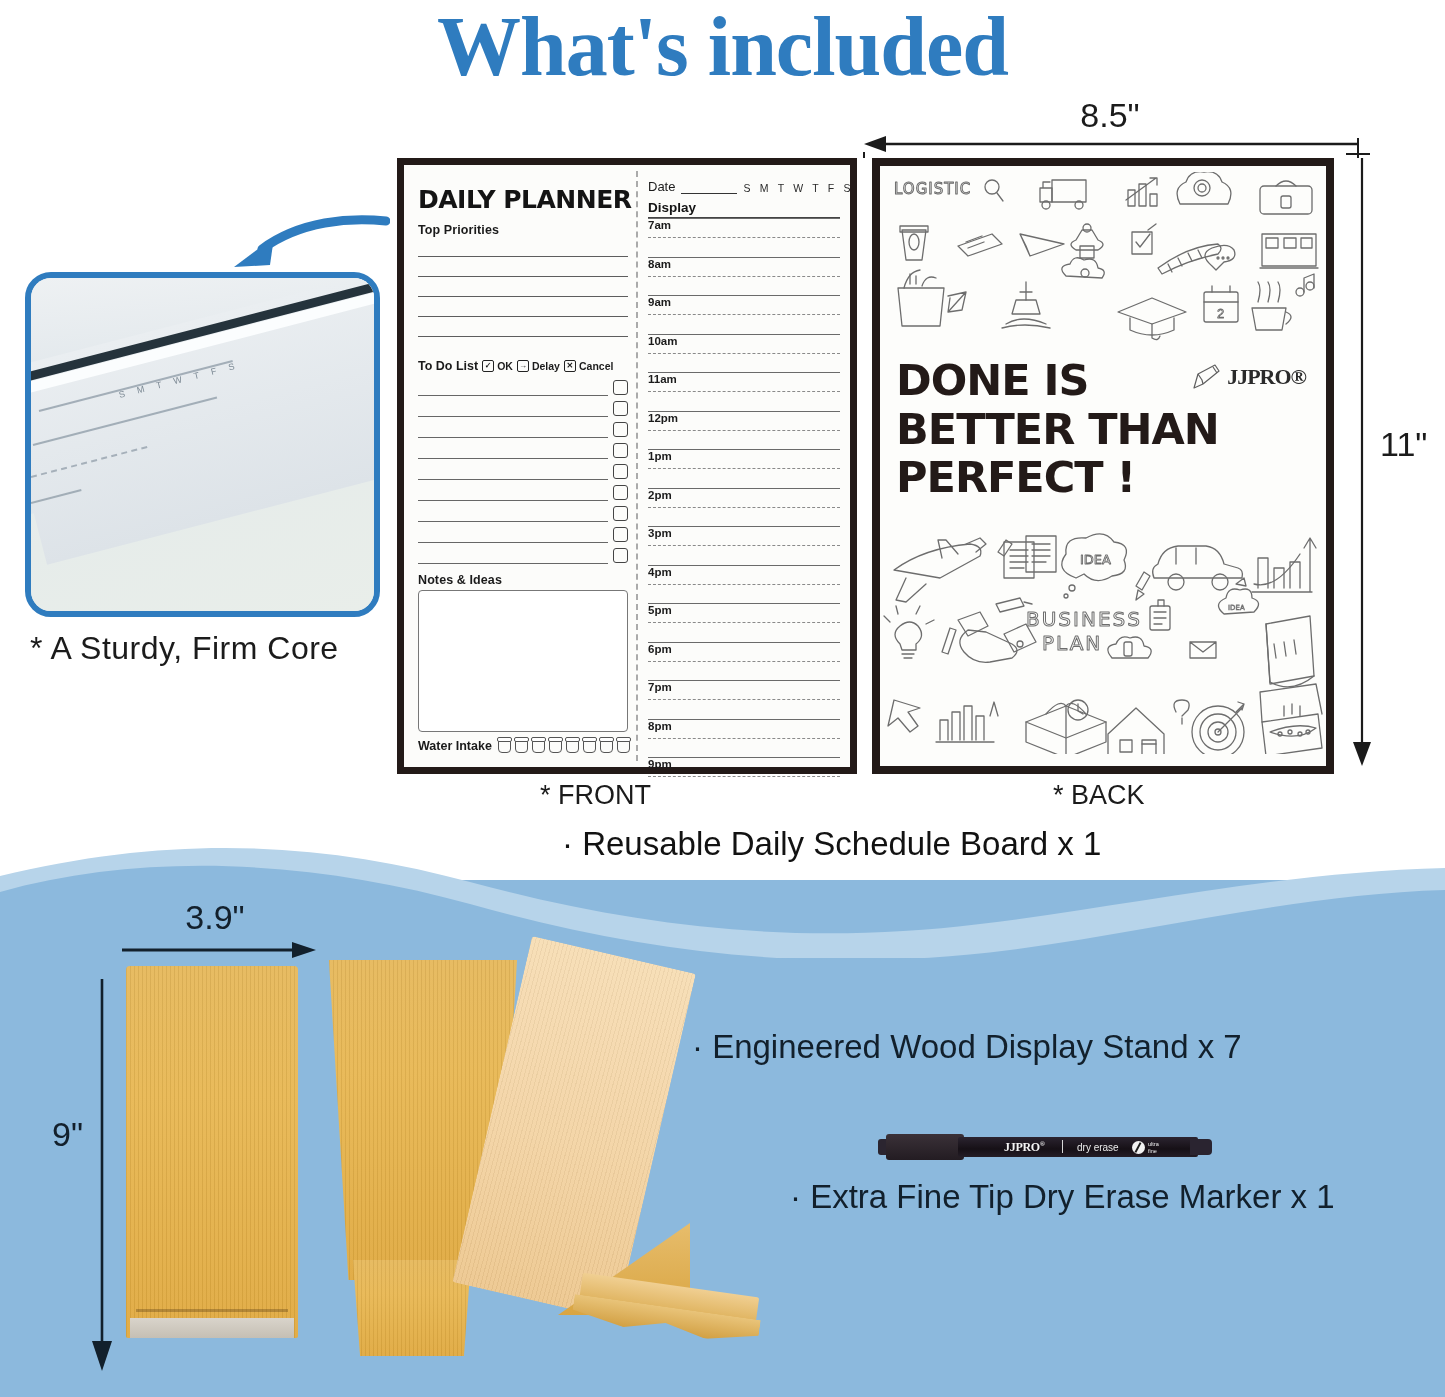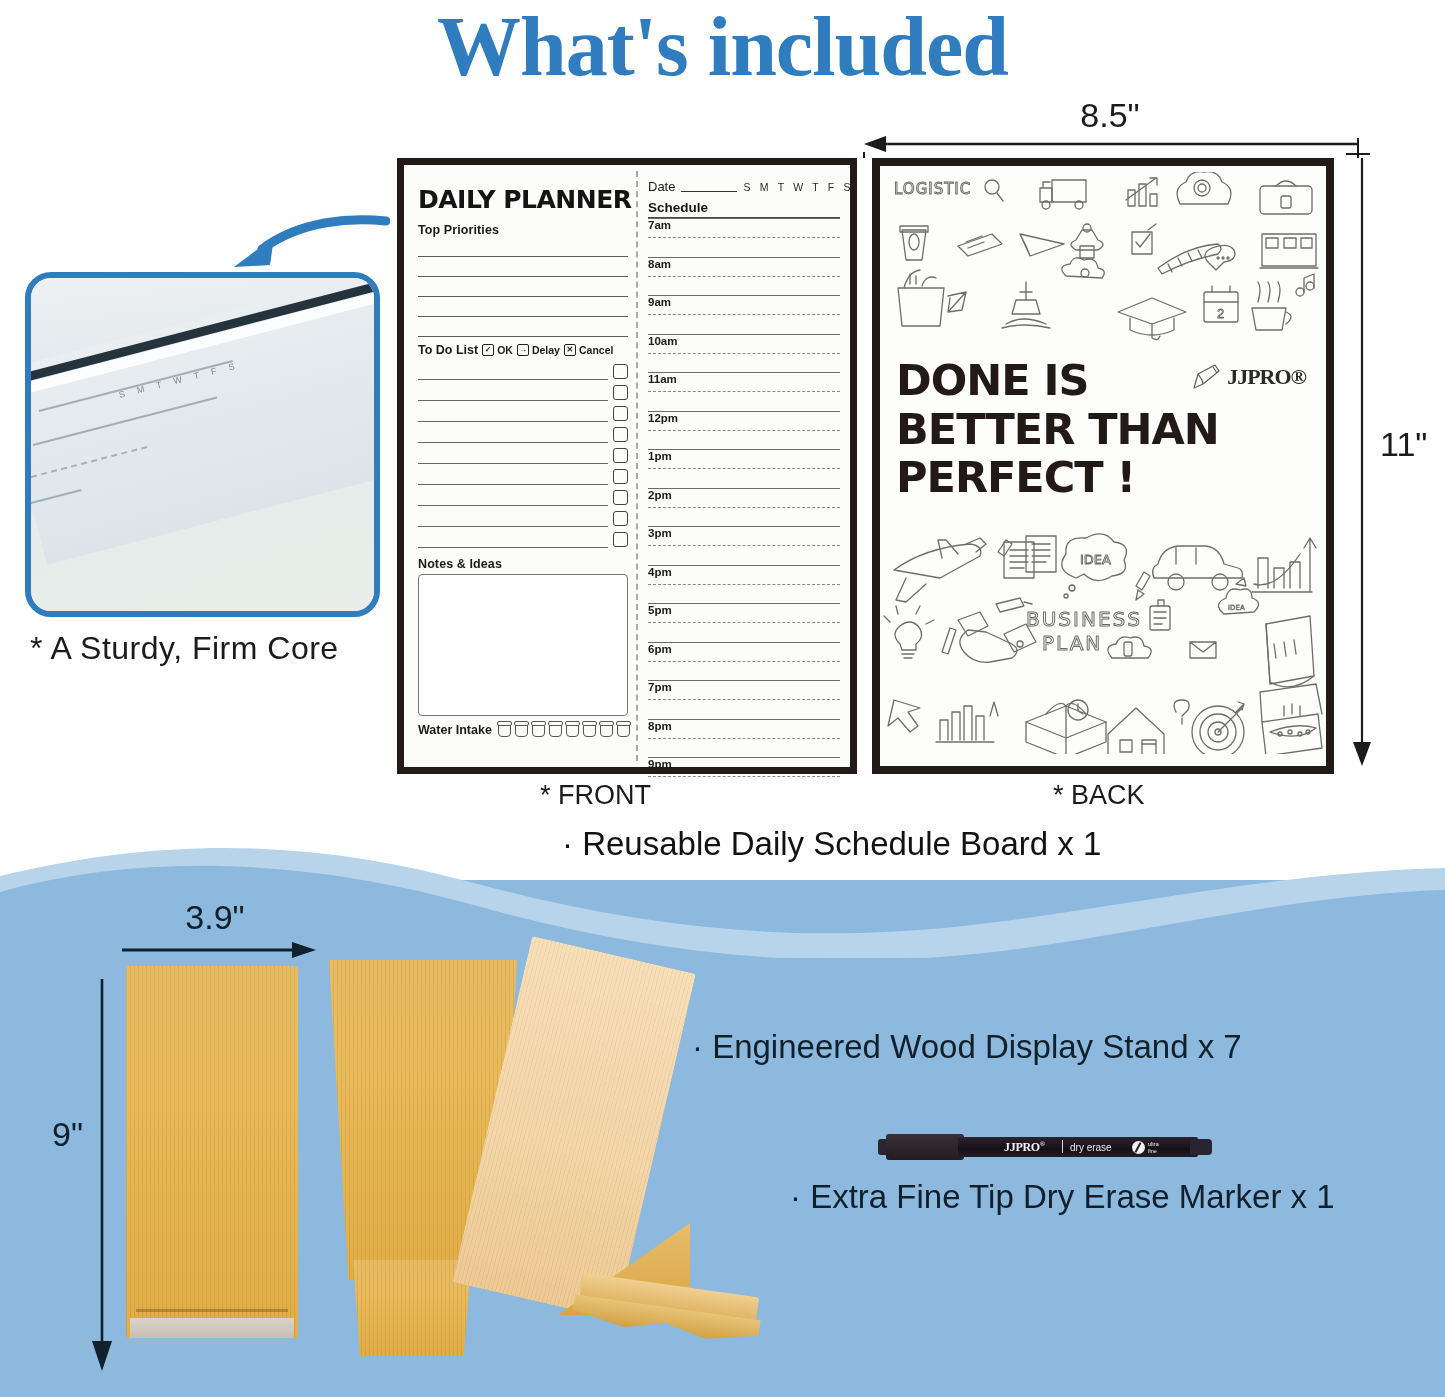--- a/index.html
+++ b/index.html
@@ -123,21 +123,21 @@
   .sec-label {
     font-size: 12.5px; font-weight: 700; color: #1b1b1b;
     margin-top: 9px; letter-spacing: .1px;
   }
   .rule { border-bottom: 1.5px solid #5d5d5d; height: 0; }
   #tp-lines { margin-top: 2px; }
   #tp-lines .rule { margin-top: 19px; }
 
   #todo-head {
     display: flex; align-items: center; gap: 4px;
-    margin-top: 6px; font-size: 12.5px; font-weight: 700; color:#1b1b1b;
+    margin-top: 22px; font-size: 12.5px; font-weight: 700; color:#1b1b1b;
     white-space: nowrap;
   }
   #todo-head .legend { display: flex; align-items: center; gap: 3px; font-size: 10.5px; }
   .mini-box {
     display: inline-flex; align-items: center; justify-content: center;
     width: 12px; height: 12px; border: 1.3px solid #222; border-radius: 2px;
     font-size: 8px; line-height: 1; font-weight: 700;
   }
   #todo-rows { margin-top: 2px; }
   .todo-row {
@@ -163,21 +163,21 @@
     border-radius: 1px 1px 4px 4px;
     position: relative;
     margin-left: 1px;
   }
   .cup::before {
     content: ""; position: absolute; left: -2px; right: -2px; top: -3px;
     height: 3px; border: 1.3px solid #555; border-radius: 2px; background:#fff;
   }
 
   #date-row {
-    display: flex; align-items: center; gap: 6px;
+    display: flex; align-items: flex-end; gap: 6px;
     font-size: 13px; color: #1b1b1b; white-space: nowrap;
   }
   #date-label { font-weight: 400; }
   #date-blank { flex: 1; border-bottom: 1.6px solid #333; height: 11px; min-width: 56px; }
   #dow { font-size: 10.5px; letter-spacing: 3.2px; color: #2b2b2b; font-weight: 400; }
 
   #sched-label {
     font-size: 13.5px; font-weight: 700; color: #141414;
     margin-top: 6px; border-bottom: 1.6px solid #444; padding-bottom: 2px;
   }
@@ -352,21 +352,21 @@
     position: absolute; left: 118px; top: 9px;
     font-family: "Liberation Serif", serif; font-weight: 700;
     font-size: 12px; color: #f4f4f4; letter-spacing: -.3px;
     white-space: nowrap;
   }
   #marker .sep {
     position: absolute; left: 176px; top: 9px; width: 1px; height: 13px;
     background: #d8d8d8;
   }
   #marker .dry {
-    position: absolute; left: 184px; top: 11px;
+    position: absolute; left: 191px; top: 11px;
     font-size: 10px; color: #ececec; white-space: nowrap;
   }
   #marker .ultra {
     position: absolute; left: 246px; top: 10px;
     display: flex; align-items: center; gap: 3px;
   }
   #marker .ultra-circle {
     width: 13px; height: 13px; border-radius: 50%;
     background: #f2f2f2; position: relative;
   }
@@ -528,21 +528,21 @@
       </div>
 
       <div id="front-divider"></div>
 
       <div id="front-right">
         <div id="date-row">
           <span id="date-label">Date</span>
           <span id="date-blank"></span>
           <span id="dow">S M T W T F S</span>
         </div>
-        <div id="sched-label">Schedule</div>
+        <div id="sched-label">Display</div>
         <div id="sched-rows">
             <div class="sched-row">
               <div class="solid"></div>
               <div class="t">7am</div>
               <div class="dashed"></div>
             </div>
             <div class="sched-row">
               <div class="solid"></div>
               <div class="t">8am</div>
               <div class="dashed"></div>

